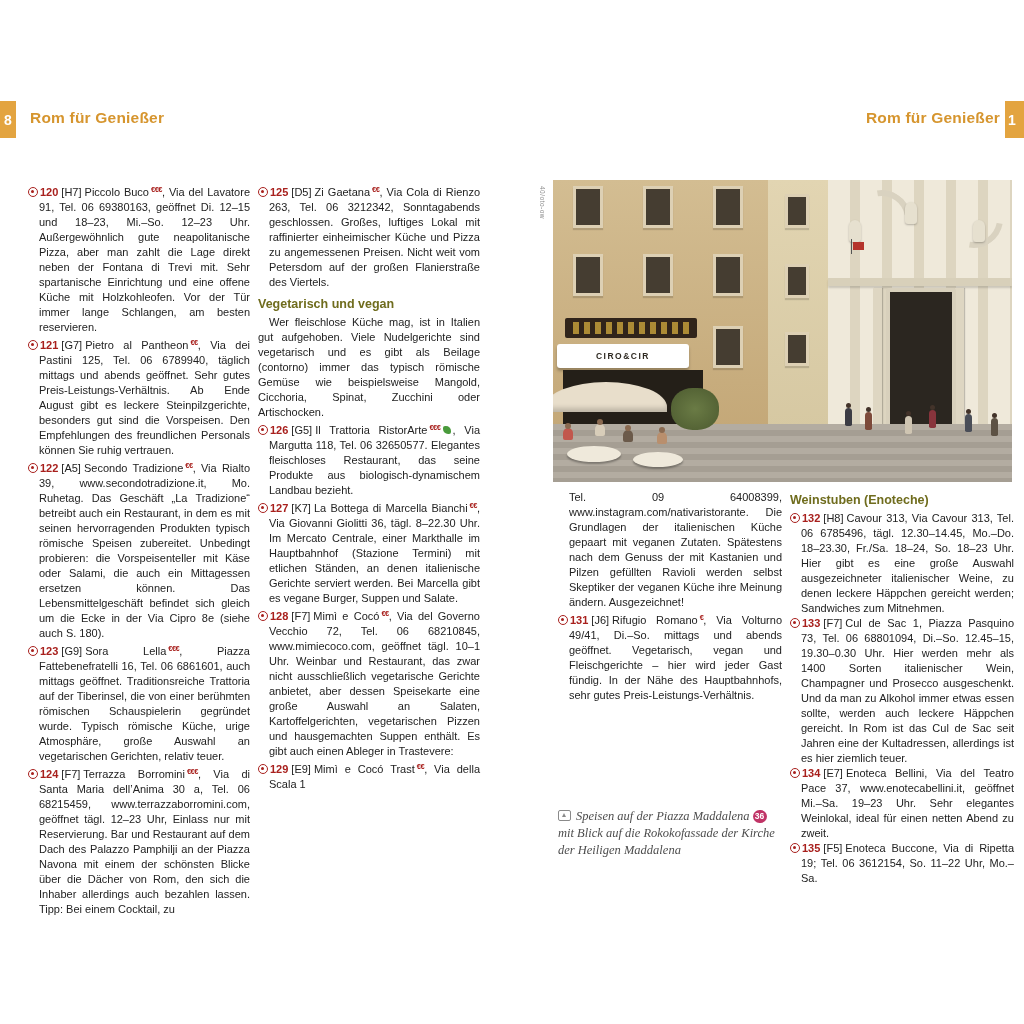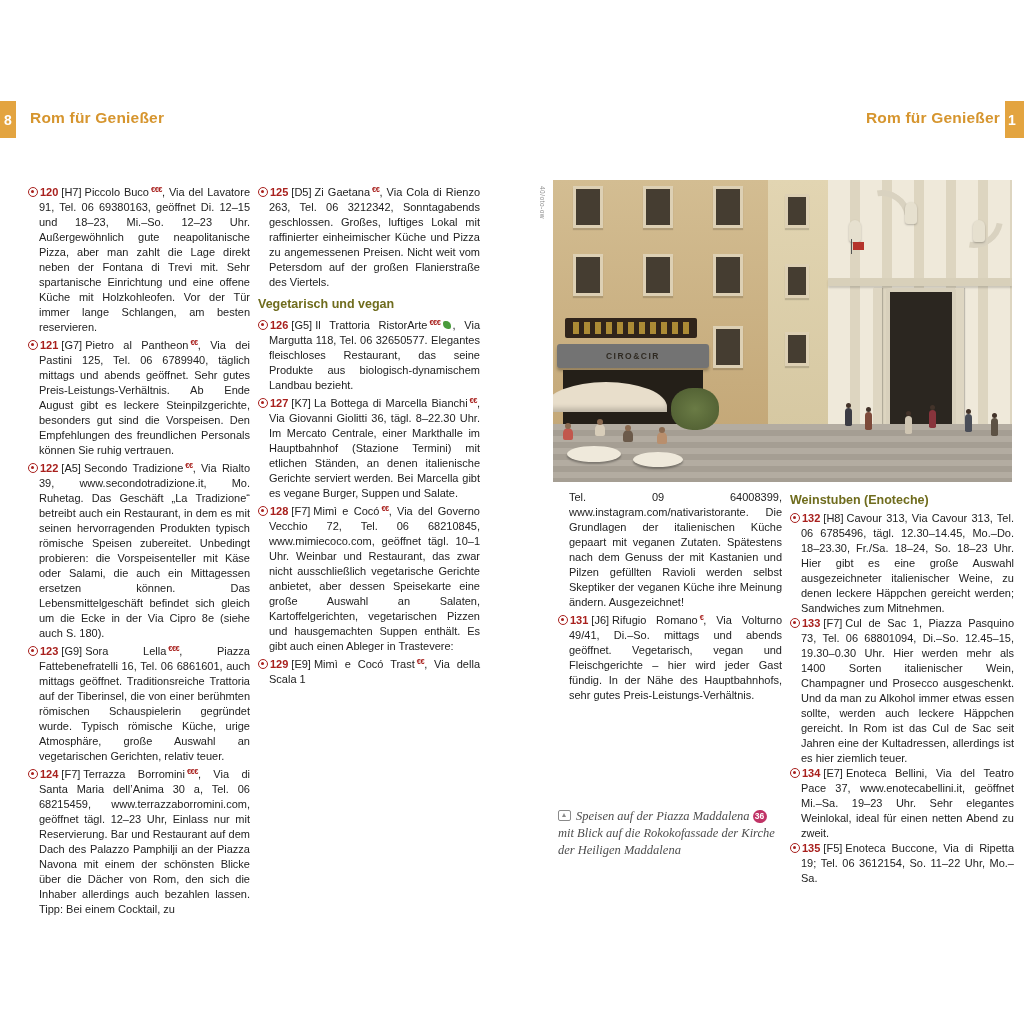--- a/index.html
+++ b/index.html
@@ -56,21 +56,21 @@
   .ph-statue{position:absolute;width:12px;height:22px;background:#e6e0cf;border-radius:6px 6px 3px 3px;box-shadow:0 1px 2px rgba(0,0,0,.25);}
   .ph-portal{position:absolute;left:333px;top:108px;width:62px;height:142px;background:#2b2620;
      border:4px solid #d8d0bc;border-bottom:none;border-radius:4px 4px 0 0;}
   .ph-pcol{position:absolute;top:108px;width:9px;height:142px;background:#ded6c2;box-shadow:1px 0 1px rgba(0,0,0,.2);}
   .ph-flag{position:absolute;left:300px;top:62px;width:11px;height:8px;background:#b5342c;}
   .ph-flag::before{content:"";position:absolute;left:-2px;top:-3px;width:1px;height:15px;background:#555;}
   .pw{position:absolute;width:24px;height:36px;background:#453d31;border:3px solid #ddd0b4;box-shadow:0 2px 1px rgba(0,0,0,.15);}
   .pw.sm{width:18px;height:28px;}
   .ph-sign{position:absolute;left:12px;top:138px;width:132px;height:20px;background:#30241a;border-radius:2px;}
   .ph-sign::after{content:"";position:absolute;inset:4px 8px;background:repeating-linear-gradient(90deg,#caa43c 0 6px,transparent 6px 11px);opacity:.8;}
-  .ph-awning{position:absolute;left:4px;top:164px;width:152px;height:24px;background:#737373;border-radius:3px;
+  .ph-awning{position:absolute;left:4px;top:164px;width:132px;height:24px;background:#ffffff;border-radius:3px;
      box-shadow:0 3px 3px rgba(0,0,0,.25);display:flex;align-items:center;justify-content:center;
      color:#2f2a22;font-size:8.5px;font-weight:bold;letter-spacing:1.5px;}
   .ph-shop{position:absolute;left:10px;top:190px;width:140px;height:58px;background:#241f18;}
   .ph-pave{position:absolute;left:0;bottom:0;width:459px;height:58px;
      background:repeating-linear-gradient(#b3aca1 0 6px,#a59e93 6px 12px);}
   .ph-green{position:absolute;left:118px;top:208px;width:48px;height:42px;background:radial-gradient(#6a7b45,#4c5a2f);border-radius:45%;}
   .ph-umb{position:absolute;left:-8px;top:202px;width:122px;height:30px;background:#e8decb;
      border-radius:60% 60% 0 0 / 100% 100% 0 0;box-shadow:inset 0 -4px 5px rgba(0,0,0,.18);}
   .ph-table{position:absolute;background:#efe9db;border-radius:50%;box-shadow:0 2px 2px rgba(0,0,0,.3);}
   .pp{position:absolute;width:7px;height:18px;border-radius:4px 4px 2px 2px;}
@@ -100,20 +100,21 @@
 
       <p class="entry"><span class="pin"></span><span class="num">124</span><span class="grid">[F7]</span><span class="nm">Terrazza Borromini</span><span class="eur">€€€</span><span class="txt">, Via di Santa Maria dell’Anima 30 a, Tel. 06 68215459, www.terrazzaborromini.com, geöffnet tägl. 12–23 Uhr, Einlass nur mit Reservierung. Bar und Restaurant auf dem Dach des Palazzo Pamphilji an der Piazza Navona mit einem der schönsten Blicke über die Dächer von Rom, den sich die Inhaber allerdings auch bezahlen lassen. Tipp: Bei einem Cocktail, zu</span></p>
     </div>
 
   <div class="col col2">
     <div>
 
         <p class="entry"><span class="pin"></span><span class="num">125</span><span class="grid">[D5]</span><span class="nm">Zi Gaetana</span><span class="eur">€€</span><span class="txt">, Via Cola di Rienzo 263, Tel. 06 3212342, Sonntagabends geschlossen. Großes, luftiges Lokal mit raffinierter einheimischer Küche und Pizza zu angemessenen Preisen. Nicht weit vom Petersdom auf der großen Flanierstraße des Viertels.</span></p>
       </div>
     <h3 class="subhead">Vegetarisch und vegan</h3>
+    <p class="intro">Wer fleischlose Küche mag, ist in Italien gut aufgehoben. Viele Nudelgerichte sind vegetarisch und es gibt als Beilage (contorno) immer das typisch römische Gemüse wie beispielsweise Mangold, Cicchoria, Spinat, Zucchini oder Artischocken.</p>
     <div>
 
         <p class="entry"><span class="pin"></span><span class="num">126</span><span class="grid">[G5]</span><span class="nm">Il Trattoria RistorArte</span><span class="eur">€€€</span><span class="veg"></span><span class="txt">, Via Margutta 118, Tel. 06 32650577. Elegantes fleischloses Restaurant, das seine Produkte aus biologisch-dynamischem Landbau bezieht.</span></p>
 
         <p class="entry"><span class="pin"></span><span class="num">127</span><span class="grid">[K7]</span><span class="nm">La Bottega di Marcella Bianchi</span><span class="eur">€€</span><span class="txt">, Via Giovanni Giolitti 36, tägl. 8–22.30 Uhr. Im Mercato Centrale, einer Markthalle im Hauptbahnhof (Stazione Termini) mit etlichen Ständen, an denen italienische Gerichte serviert werden. Bei Marcella gibt es vegane Burger, Suppen und Salate.</span></p>
 
         <p class="entry"><span class="pin"></span><span class="num">128</span><span class="grid">[F7]</span><span class="nm">Mimì e Cocó</span><span class="eur">€€</span><span class="txt">, Via del Governo Vecchio 72, Tel. 06 68210845, www.mimiecoco.com, geöffnet tägl. 10–1 Uhr. Weinbar und Restaurant, das zwar nicht ausschließlich vegetarische Gerichte anbietet, aber dessen Speisekarte eine große Auswahl an Salaten, Kartoffelgerichten, vegetarischen Pizzen und hausgemachten Suppen enthält. Es gibt auch einen Ableger in Trastevere:</span></p>
 
         <p class="entry"><span class="pin"></span><span class="num">129</span><span class="grid">[E9]</span><span class="nm">Mimì e Cocó Trast</span><span class="eur">€€</span><span class="txt">, Via della Scala 1</span></p>
 

